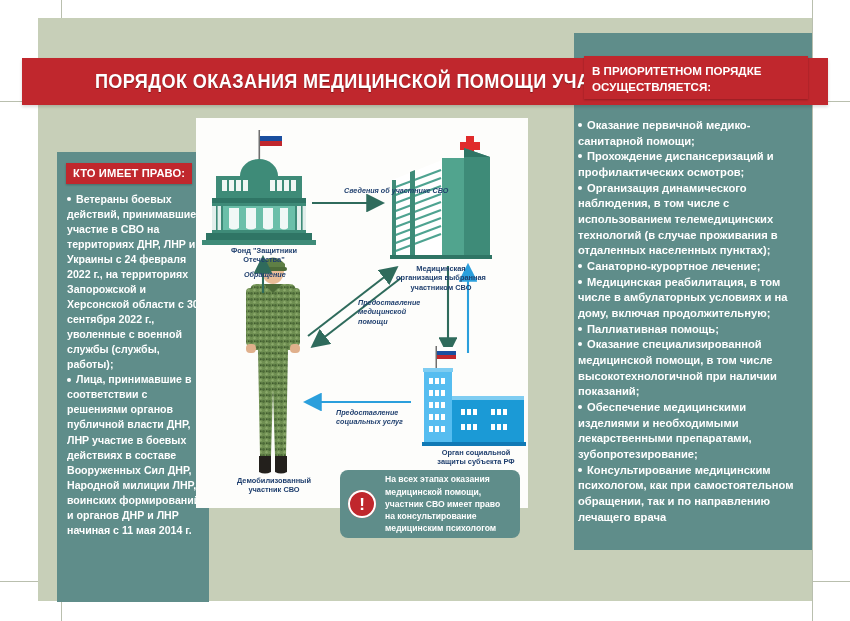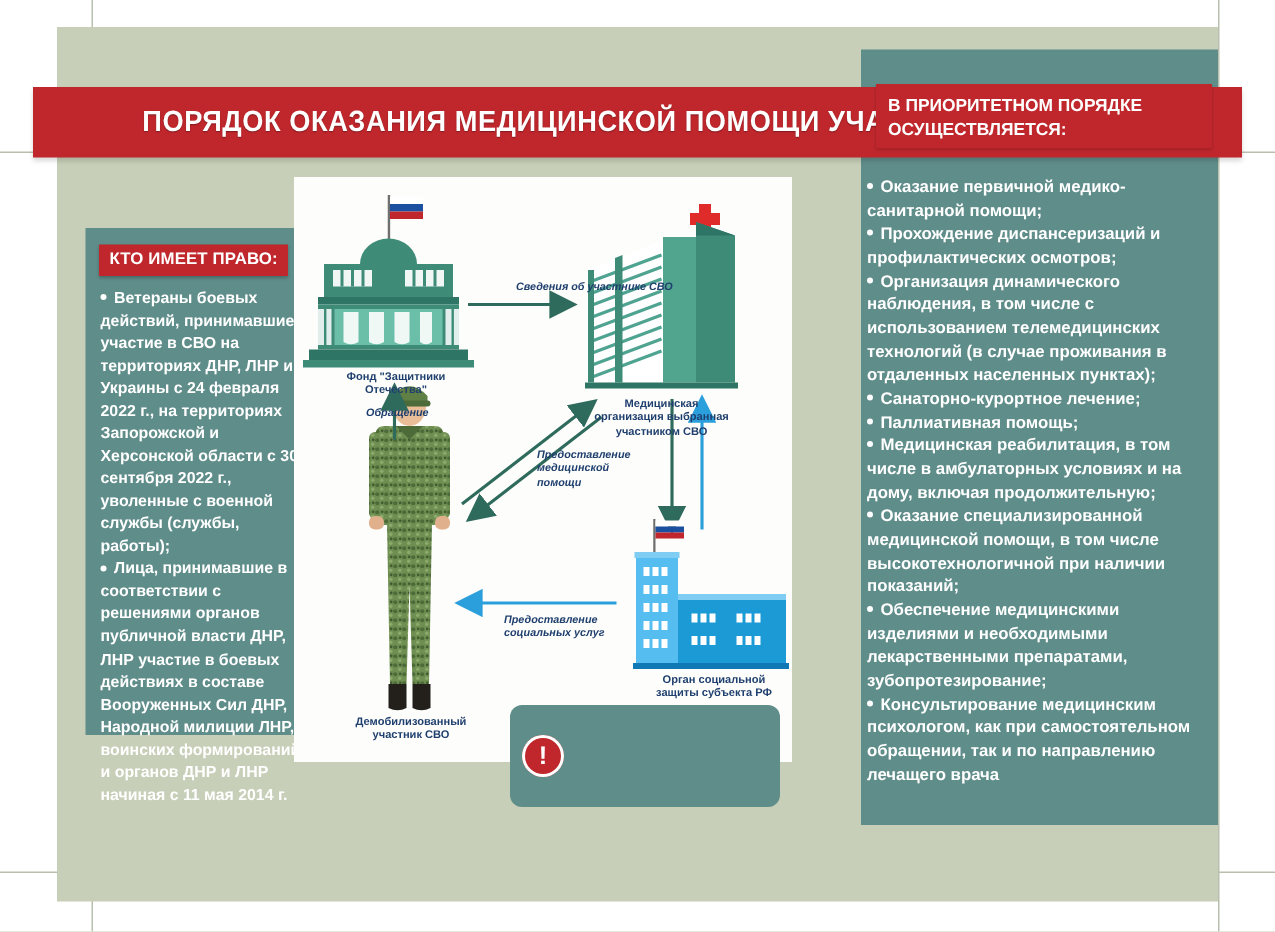--- a/index.html
+++ b/index.html
@@ -28,21 +28,21 @@
      box-shadow:0 2px 3px rgba(0,0,0,0.15);}
   .titlebar .title{
      flex:1;text-align:center;color:#ffffff;font-weight:bold;
      font-size:19.5px;letter-spacing:0.4px;padding-left:46px;
      font-family:"Liberation Sans","DejaVu Sans",sans-serif;
      text-shadow:0 1px 1px rgba(0,0,0,0.35);
      transform:scaleX(0.93);transform-origin:center;white-space:nowrap;}
   .logo{width:44px;height:38px;margin-right:26px;position:relative;flex:0 0 auto;}
 
   
-  .left-panel{position:absolute;left:57px;top:152px;width:152px;height:338px;
+  .left-panel{position:absolute;left:57px;top:152px;width:152px;height:450px;
      background:#5f8d8a;}
   .panel-head{background:#c0272d;color:#fff;font-weight:bold;display:inline-block;
      padding:3px 7px 4px 7px;font-size:11.2px;letter-spacing:0.1px;line-height:1.25;
      box-shadow:0 1px 2px rgba(0,0,0,0.25);}
   .left-head-wrap{position:absolute;left:9px;top:11px;}
   .right-head-wrap{position:absolute;left:6px;top:-62px;}
   .right-head{background:#c0272d;color:#fff;font-weight:bold;
      padding:7px 8px 5px 8px;font-size:11.6px;line-height:1.35;display:inline-block;
      box-shadow:0 1px 2px rgba(0,0,0,0.25);}
 
@@ -112,22 +112,22 @@
 
 <div class="right-panel-body">
   <div class="right-head-wrap">
     <span class="right-head">В ПРИОРИТЕТНОМ ПОРЯДКЕ ОСУЩЕСТВЛЯЕТСЯ:</span>
   </div>
   <div class="bullets">
     <p class="bi"><span class="dot"></span><span>Оказание первичной медико-санитарной помощи;</span></p>
     <p class="bi"><span class="dot"></span><span>Прохождение диспансеризаций и профилактических осмотров;</span></p>
     <p class="bi"><span class="dot"></span><span>Организация динамического наблюдения, в том числе с использованием телемедицинских технологий (в случае проживания в отдаленных населенных пунктах);</span></p>
     <p class="bi"><span class="dot"></span><span>Санаторно-курортное лечение;</span></p>
+    <p class="bi"><span class="dot"></span><span>Медицинская реабилитация, в том числе в амбулаторных условиях и на дому, включая продолжительную;</span></p>
     <p class="bi"><span class="dot"></span><span>Паллиативная помощь;</span></p>
-    <p class="bi"><span class="dot"></span><span>Медицинская реабилитация, в том числе в амбулаторных условиях и на дому, включая продолжительную;</span></p>
     <p class="bi"><span class="dot"></span><span>Оказание специализированной медицинской помощи, в том числе высокотехнологичной при наличии показаний;</span></p>
     <p class="bi"><span class="dot"></span><span>Обеспечение медицинскими изделиями и необходимыми лекарственными препаратами, зубопротезирование;</span></p>
     <p class="bi"><span class="dot"></span><span>Консультирование медицинским психологом, как при самостоятельном обращении, так и по направлению лечащего врача</span></p>
   </div>
 </div>
 
 <div class="diagram">
   <svg width="332" height="390" viewBox="0 0 332 390">
     <defs>
       <marker id="ahG" markerWidth="9" markerHeight="9" refX="7.5" refY="4.5" orient="auto">
@@ -300,13 +300,14 @@
   <div class="lbl" style="left:228px;top:330px;width:104px;">Орган социальной<br>защиты субъекта РФ</div>
 
   <div class="lbl-it" style="left:120px;top:68px;">Сведения об участнике СВО</div>
   <div class="lbl-it" style="left:20px;top:152px;">Обращение</div>
   <div class="lbl-it" style="left:134px;top:180px;">Предоставление<br>медицинской<br>помощи</div>
   <div class="lbl-it" style="left:112px;top:290px;">Предоставление<br>социальных услуг</div>
 </div>
 
 <div class="alert">
   <div class="ic"></div>
+  <div class="tx">На всех этапах оказания медицинской помощи, участник СВО имеет право на консультирование медицинским психологом</div>
 </div>
 
 </body></html>

